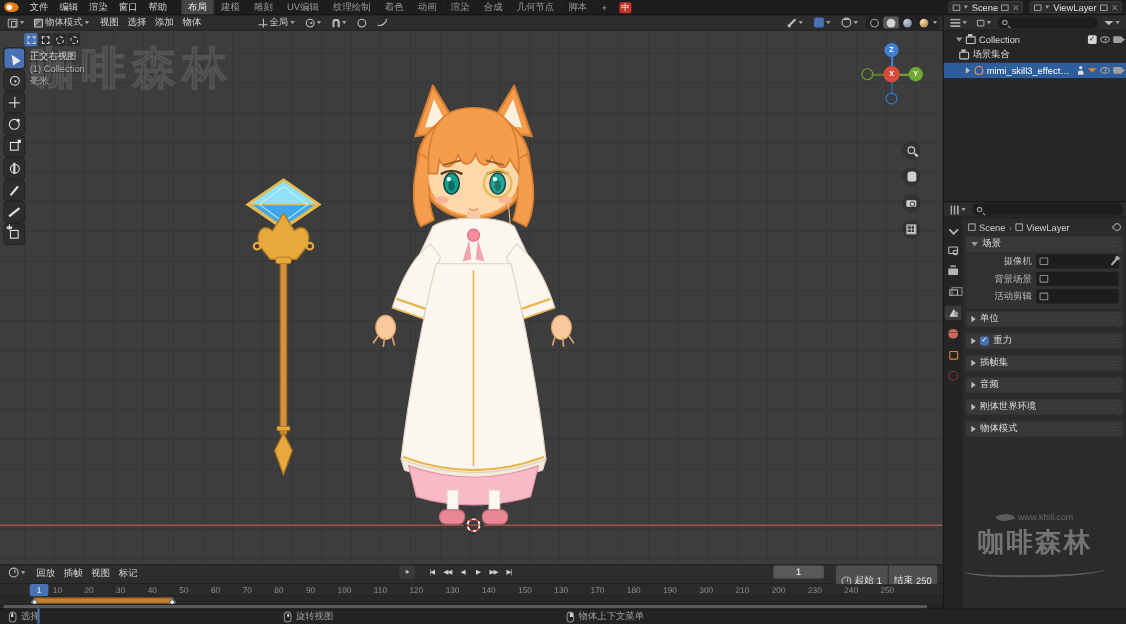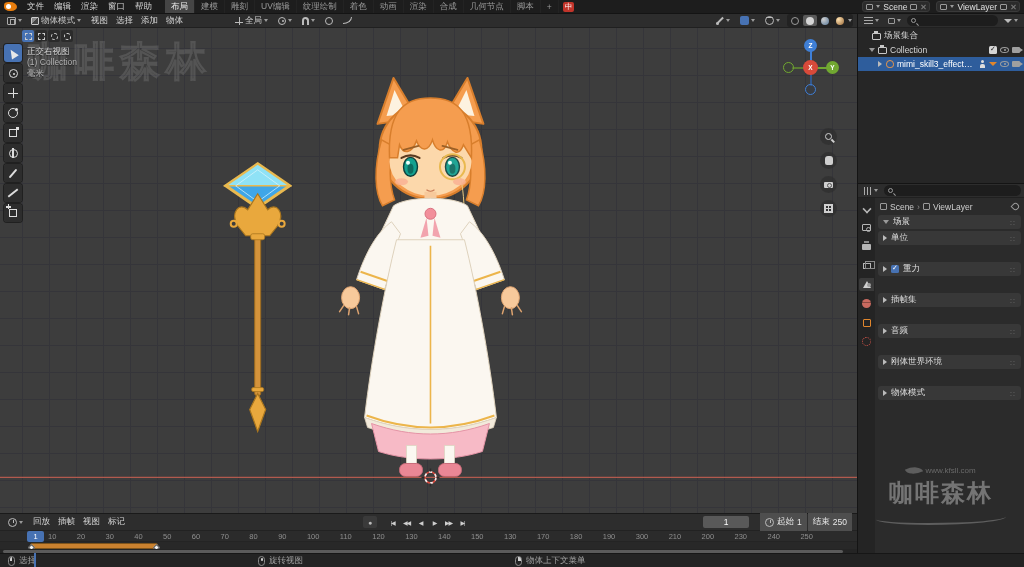--- a/index.html
+++ b/index.html
@@ -112,21 +112,21 @@
   .nav-btns{position:absolute;right:20px;top:100px;display:flex;flex-direction:column;gap:7px;z-index:5}
   .nav-btn{width:17px;height:17px;border-radius:50%;background:#2b2b2b99;display:flex;align-items:center;justify-content:center}
   .n-zoom{width:7px;height:7px;border:1.5px solid #cfcfcf;border-radius:50%;position:relative}
   .n-zoom::after{content:"";position:absolute;left:5px;top:6px;width:4px;height:1.5px;background:#cfcfcf;transform:rotate(45deg)}
   .n-hand{width:8px;height:9px;background:#cfcfcf;border-radius:3px 3px 2px 2px}
   .n-cam{width:9px;height:6px;background:#cfcfcf;border-radius:1px;position:relative}
   .n-cam::after{content:"";position:absolute;left:3px;top:1px;width:3px;height:3px;border:1px solid #555;border-radius:50%}
   .n-grid{width:9px;height:9px;border:1px solid #cfcfcf;background-image:linear-gradient(#cfcfcf 1px,transparent 1px),linear-gradient(90deg,#cfcfcf 1px,transparent 1px);background-size:3px 3px}
   
   .timeline{height:40px;flex:0 0 auto;background:#2b2b2b;display:flex;flex-direction:column;border-top:1px solid #1a1a1a}
-  .tl-header{height:17px;background:#2d2d2d;display:flex;align-items:center;gap:3px;padding:0 5px;border-bottom:1px solid #222}
+  .tl-header{height:17px;background:#2d2d2d;display:flex;align-items:flex-start;gap:3px;padding:0 5px;border-bottom:1px solid #222}
   .i-clock{width:9px;height:9px;border:1px solid #bbb;border-radius:50%;position:relative}
   .i-clock::after{content:"";position:absolute;left:3.5px;top:1.5px;width:1px;height:3px;background:#bbb}
   .tl-menus{display:flex;align-items:center;height:100%}
   .tl-menus .menu-item{padding:0 4px;display:flex;align-items:center;gap:2px}
   .tl-spacer{flex:1}
   .rec-btn{width:14px;height:12px;border-radius:2px;background:#3a3a3a;color:#bbb;font-size:7px;display:flex;align-items:center;justify-content:center}
   .pb-group{display:flex;gap:1px;margin-left:6px}
   .pb-btn{min-width:13px;height:12px;padding:0 1px;border-radius:2px;color:#cfcfcf;font-size:6px;display:flex;align-items:center;justify-content:center;letter-spacing:-1px}
   .frame-field{width:46px;height:12px;background:#595959;border-radius:2px;color:#fff;text-align:center;line-height:12px}
   .range-fields{display:flex;gap:1px;margin-left:8px}
@@ -202,21 +202,21 @@
   .panel{background:#383838;border-radius:3px}
   .panel-header{height:14px;display:flex;align-items:center;gap:4px;padding:0 5px;color:#e2e2e2}
   .panel-dots{margin-left:auto;color:#7a7a7a;letter-spacing:1px;font-size:7px}
   .panel-body{padding:2px 4px 5px;display:flex;flex-direction:column;gap:3px;background:#313131;border-radius:0 0 3px 3px}
   .frow{display:flex;align-items:center;gap:4px}
   .frow .flabel{width:56px;text-align:right;color:#bdbdbd;flex:0 0 auto}
   .fbox{flex:1;height:13px;background:#1d1d1d;border-radius:2px;display:flex;align-items:center;gap:3px;padding:0 3px}
   .fbox .fi{width:8px;height:7px;border:1px solid #8a8a8a;border-radius:1px;flex:0 0 auto}
   .i-dropper{margin-left:auto;width:2px;height:8px;background:#aaa;transform:rotate(40deg);border-radius:1px;position:relative}
   .i-dropper::after{content:"";position:absolute;left:-1px;top:-2px;width:4px;height:3px;background:#aaa;border-radius:1px}
-  .cpanels{display:flex;flex-direction:column;gap:17px}
+  .cpanels{display:flex;flex-direction:column;gap:6px}
   .cpanel{height:14px;background:#383838;border-radius:3px;display:flex;align-items:center;gap:4px;padding:0 5px;color:#dedede}
   .pcheck{width:8px;height:8px;background:#4772b3;border-radius:1.5px;position:relative}
   .pcheck::after{content:"✓";position:absolute;left:1px;top:-1.5px;font-size:7px;color:#fff}
   .pr-watermark{position:absolute;left:0;right:0;bottom:28px;text-align:center;pointer-events:none;opacity:.75}
   .pr-watermark .url{color:#7e7e7e;font-size:8px}
   .pr-watermark .brand{color:#8d8d8d;font-size:24px;font-weight:bold;font-family:"Liberation Serif","DejaVu Serif",serif;letter-spacing:2px;margin-top:2px}
   .leaf{display:inline-block;width:16px;height:9px;background:#6f6f6f;border-radius:0 100% 0 100%;transform:rotate(-25deg);margin-right:3px;vertical-align:middle}
   .swirl{width:130px;height:14px;margin:2px auto 0;border-bottom:2px solid #6f6f6f;border-radius:0 0 60% 40%}
   
   .statusbar{height:14px;background:#232323;border-top:1px solid #161616;display:flex;align-items:center;padding:0 8px;color:#9f9f9f;flex:0 0 auto}
@@ -618,36 +618,36 @@
           <div class="search-box">
             <span class="i-search"></span>
             <input placeholder="" style="">
           </div>
           <button class="hbtn">
               <span class="i-funnel"></span>
               <span class="dd"></span>
             </button>
         </div>
         <div class="tree">
-          <div class="tree-row">
-            <span class="tw"></span>
-            <span class="i-coll"></span>
-            <span class="row-label">场景集合</span>
-          </div>
           <div class="tree-row" style="padding-left:10px">
             <span class="tw">
                 <span class="tri-down"></span>
               </span>
             <span class="i-coll"></span>
             <span class="row-label">Collection</span>
             <span class="row-icons">
               <span class="i-check"></span>
               <span class="i-eye"></span>
               <span class="i-cam"></span>
             </span>
+          </div>
+          <div class="tree-row">
+            <span class="tw"></span>
+            <span class="i-coll"></span>
+            <span class="row-label">场景集合</span>
           </div>
           <div class="tree-row selected" style="padding-left:18px">
             <span class="tw">
                 <span class="tri-right"></span>
               </span>
             <span class="i-armature"></span>
             <span class="row-label">mimi_skill3_effect_shifa</span>
             <span class="row-icons">
               <span class="i-pose"></span>
               <span class="i-funnel orange"></span>
@@ -704,20 +704,44 @@
               <span class="bc-ic"></span>
               <span>ViewLayer</span>
               <span class="pin"></span>
             </div>
             <div class="panel">
               <div class="panel-header">
                 <span class="tri-down"></span>
                 <span>场景</span>
                 <span class="panel-dots">::</span>
               </div>
+              <div class="panel-body">
+
+              <div class="frow">
+                    <span class="flabel">摄像机</span>
+                    <div class="fbox">
+                      <span class="fi"></span>
+                      <span class="i-dropper"></span>
+                    </div>
+                  </div>
+                  <div class="frow">
+                    <span class="flabel">背景场景</span>
+                    <div class="fbox">
+                      <span class="fi"></span>
+
+                    </div>
+                  </div>
+                  <div class="frow">
+                    <span class="flabel">活动剪辑</span>
+                    <div class="fbox">
+                      <span class="fi"></span>
+
+                    </div>
+                  </div>
+                </div>
             </div>
             <div class="cpanels">
 
             <div class="cpanel">
                   <span class="tri-right"></span>
 
                   <span>单位</span>
                   <span class="panel-dots">::</span>
                 </div>
                 <div class="cpanel">

